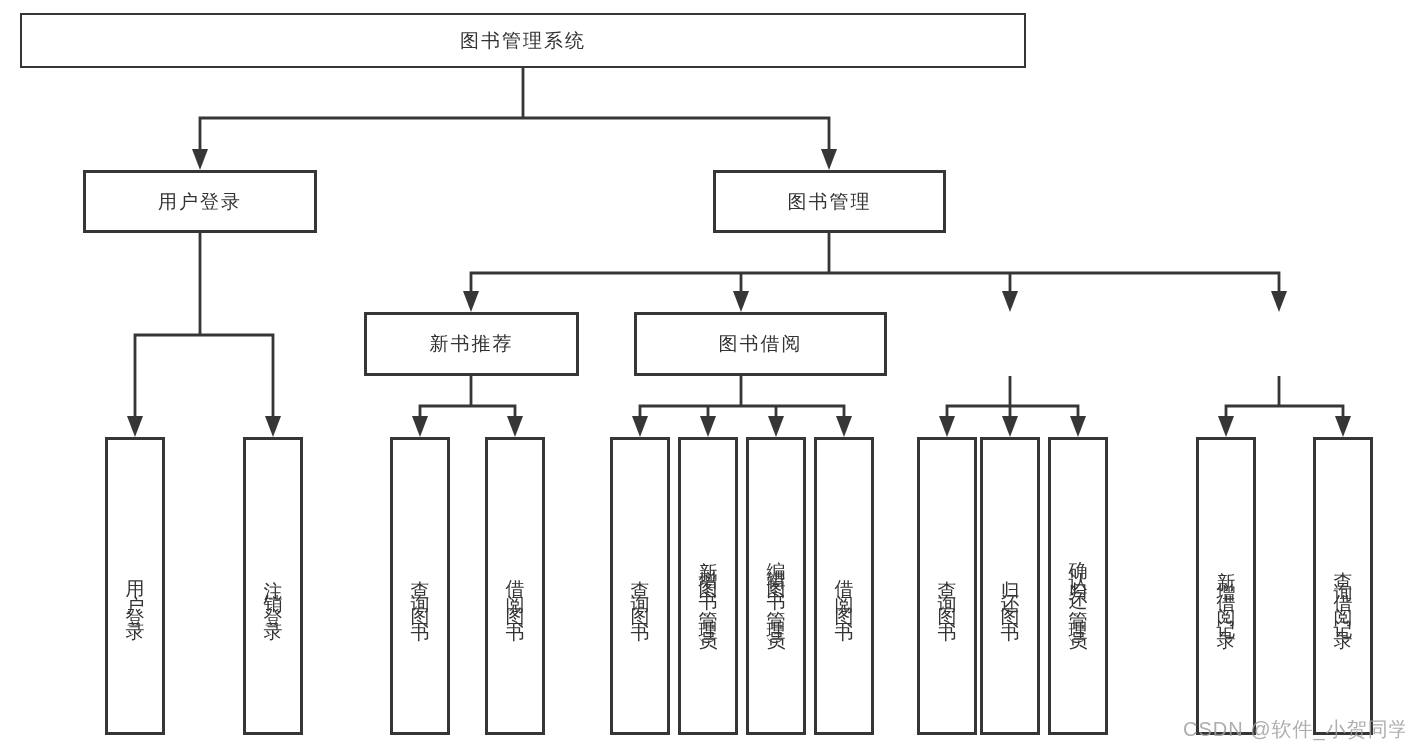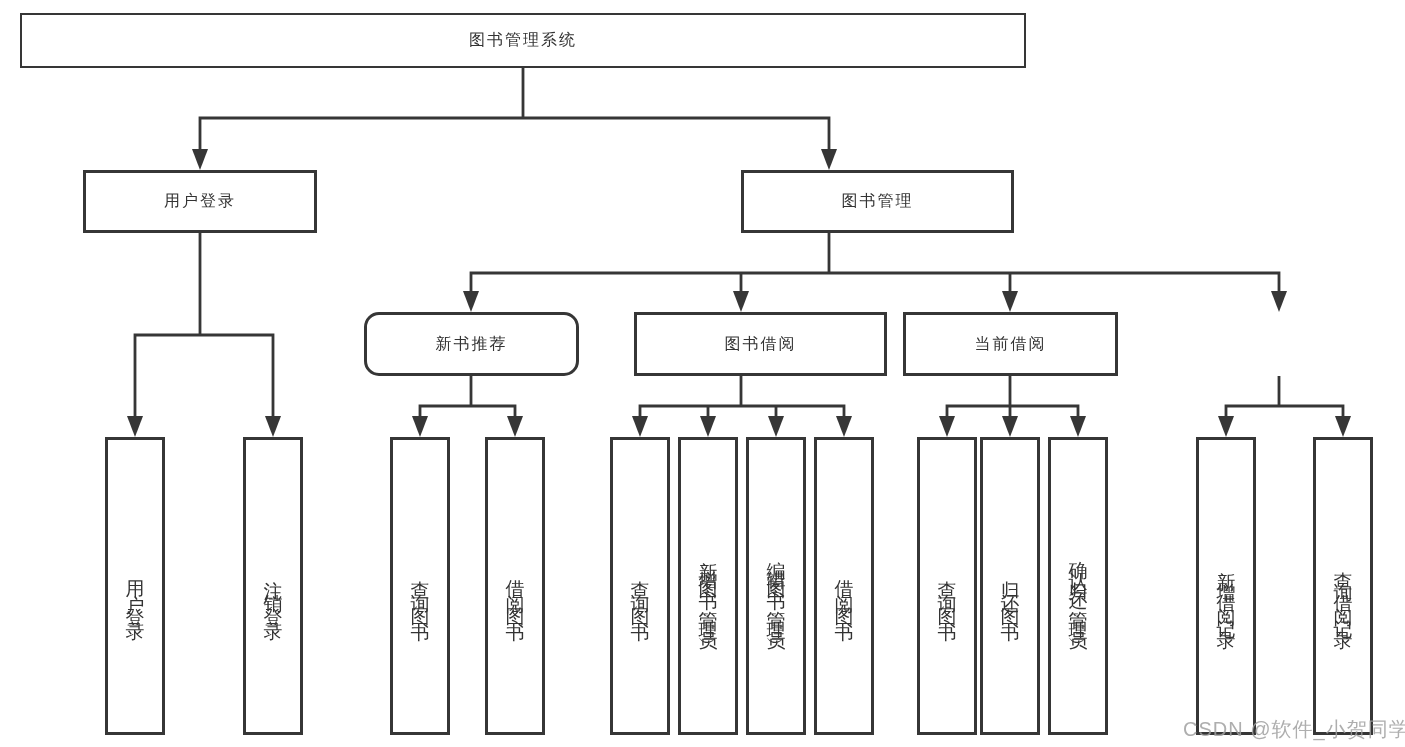--- a/index.html
+++ b/index.html
@@ -25,39 +25,39 @@
     box-sizing: border-box;
     background: #ffffff;
     border: 3px solid #363636;
     display: flex;
     align-items: center;
     justify-content: center;
     color: #333333;
     z-index: 2;
   }
   .hbox span {
-    font-size: 16px;
+    font-size: 19px;
     letter-spacing: 2px;
     white-space: nowrap;
   }
   .vbox span {
     writing-mode: vertical-rl;
     text-orientation: mixed;
     font-size: 19px;
     white-space: nowrap;
   }
   .v4 span { letter-spacing: 14px; text-indent: 14px; }
   .v6 span { letter-spacing: 12px; text-indent: 12px; }
   .v9 span { letter-spacing: 10px; text-indent: 10px; }
 
   
   #n-root   { left: 20px;   top: 13px;  width: 1006px; height: 55px; border-width: 2.5px; }
   #n-login  { left: 83px;   top: 170px; width: 234px;  height: 63px; }
-  #n-mgmt   { left: 713px;  top: 170px; width: 273px;  height: 63px; margin-left: 28px; }
-  #n-rec    { left: 364px;  top: 312px; width: 215px;  height: 64px; border-radius: 15px; }
+  #n-mgmt   { left: 713px;  top: 170px; width: 233px;  height: 63px; }
+  #n-rec    { left: 364px;  top: 312px; width: 215px;  height: 64px; }
   #n-borrow { left: 634px;  top: 312px; width: 253px;  height: 64px; }
   #n-cur    { left: 903px;  top: 312px; width: 215px;  height: 64px; }
   #n-hist   { left: 1172px; top: 312px; width: 215px;  height: 64px; }
 
   
   .leaf { top: 437px; width: 60px; height: 298px; }
   #l-userlogin  { left: 105px; }
   #l-logout     { left: 243px; }
   #l-query1     { left: 390px; }
   #l-borrow1    { left: 485px; }
@@ -145,23 +145,20 @@
   <div class="box hbox" id="n-mgmt">
     <span>图书管理</span>
   </div>
 
   <div class="box hbox" id="n-rec">
     <span>新书推荐</span>
   </div>
   <div class="box hbox" id="n-borrow">
     <span>图书借阅</span>
   </div>
-  <div class="box hbox" id="n-cur">
-    <span>当前借阅</span>
-  </div>
 
   <div class="box vbox v4 leaf" id="l-userlogin">
     <span>用户登录</span>
   </div>
   <div class="box vbox v4 leaf" id="l-logout">
     <span>注销登录</span>
   </div>
   <div class="box vbox v4 leaf" id="l-query1">
     <span>查询图书</span>
   </div>

